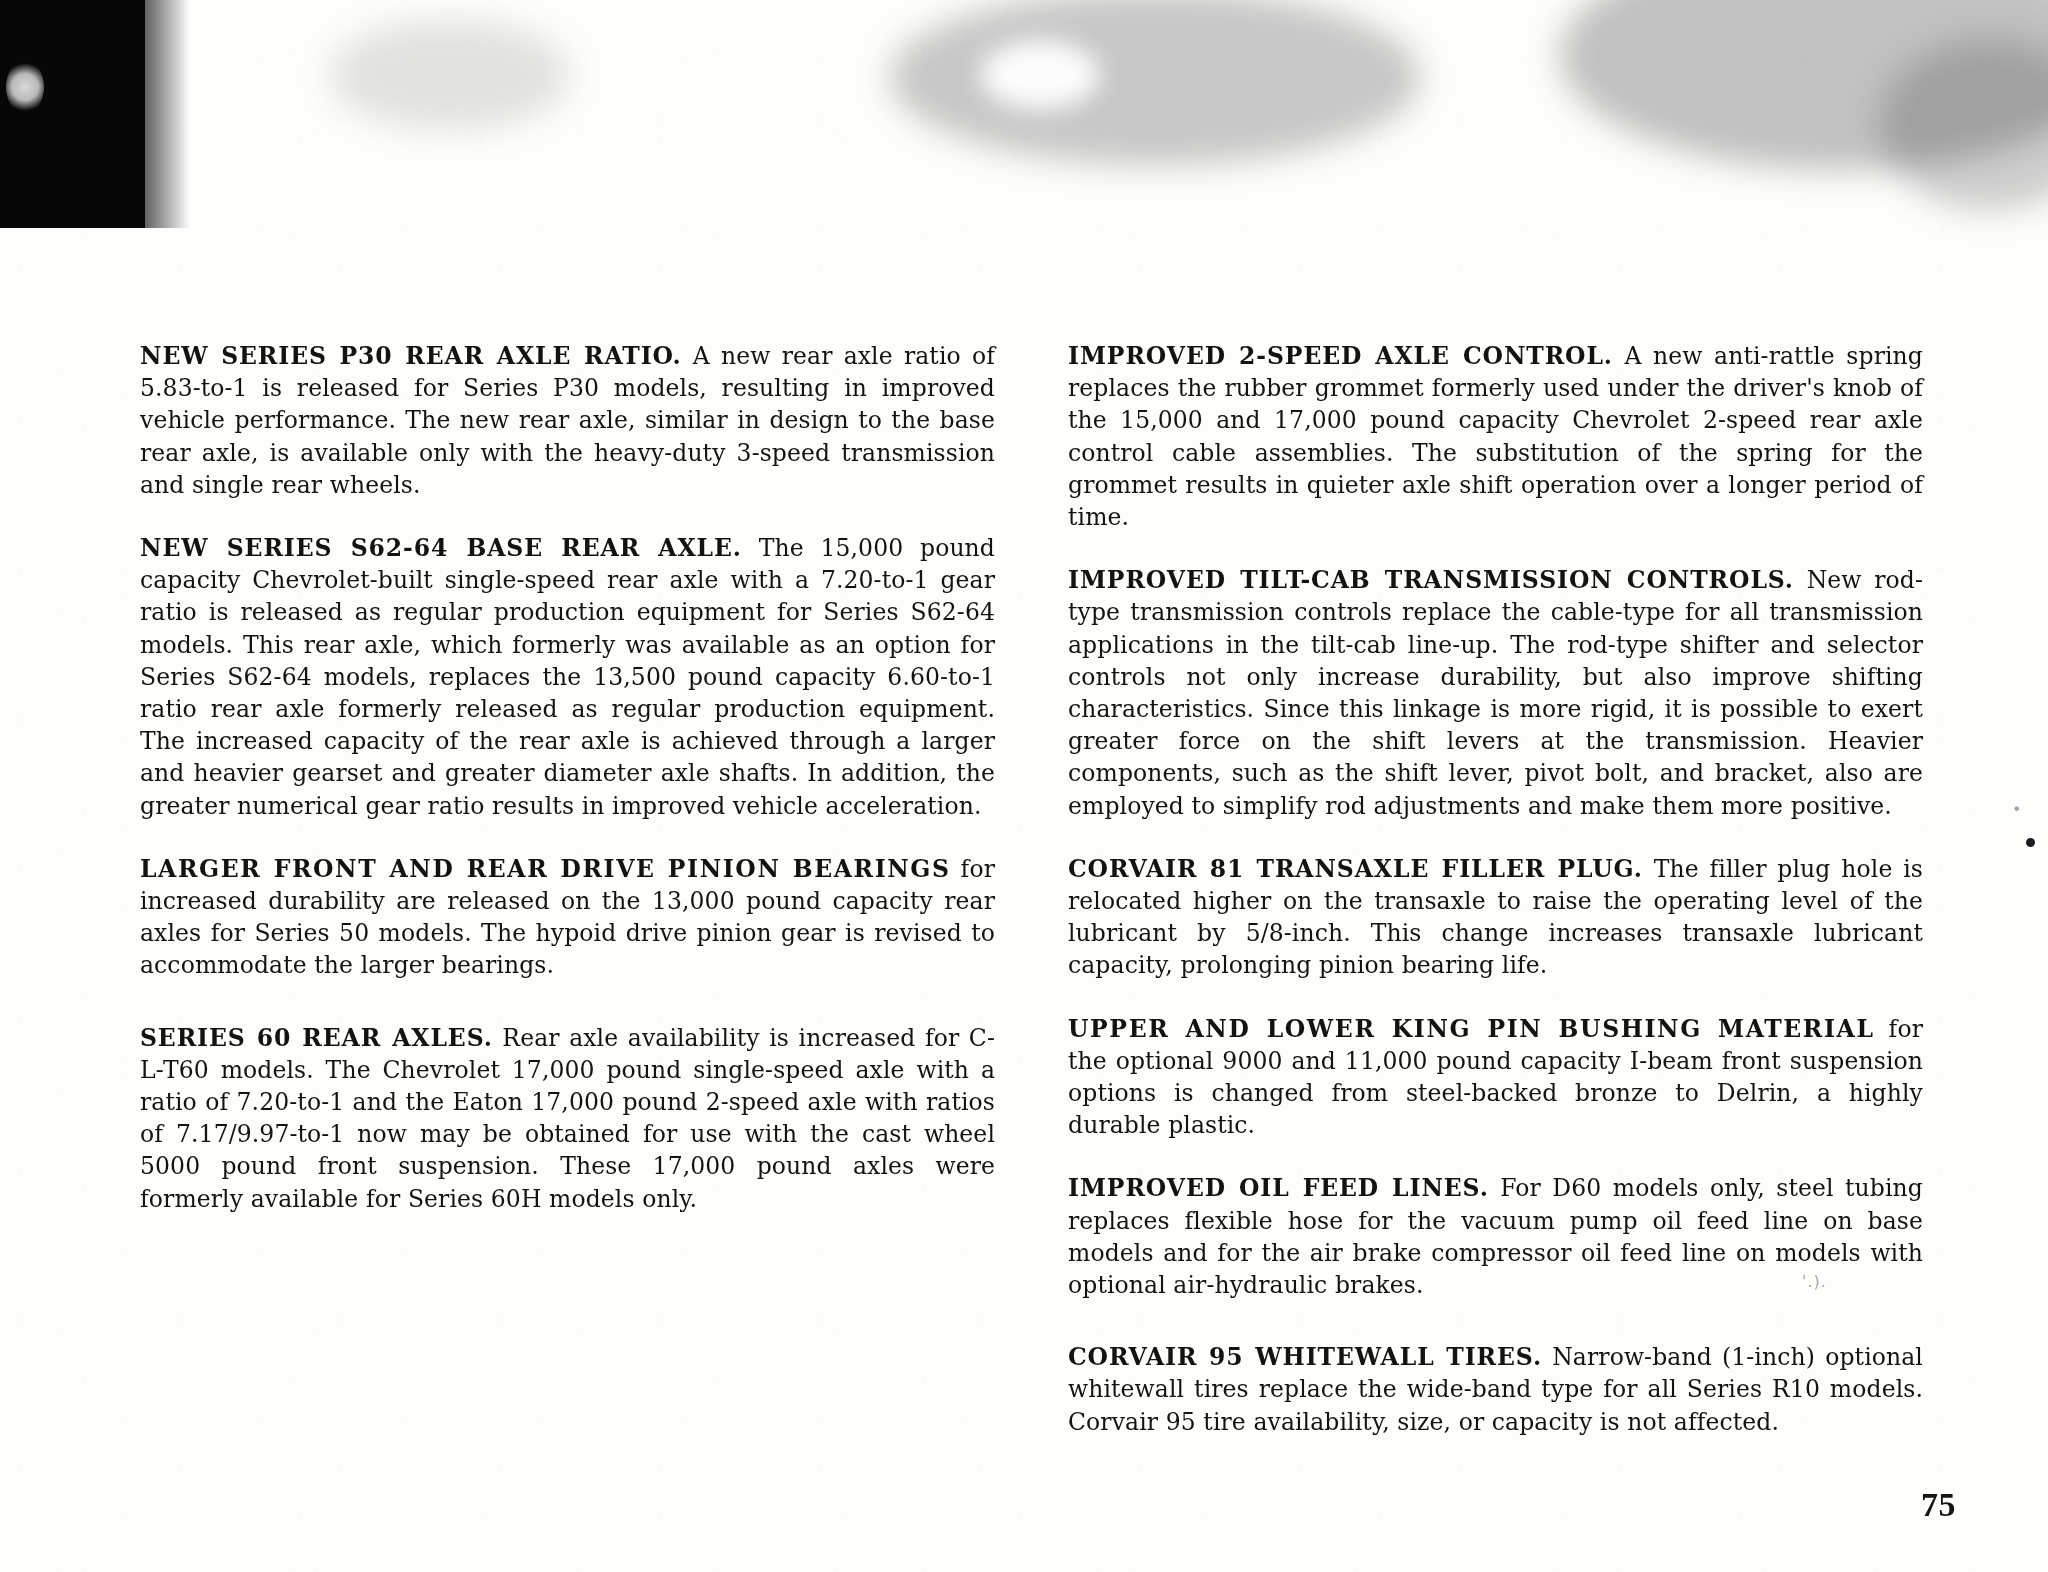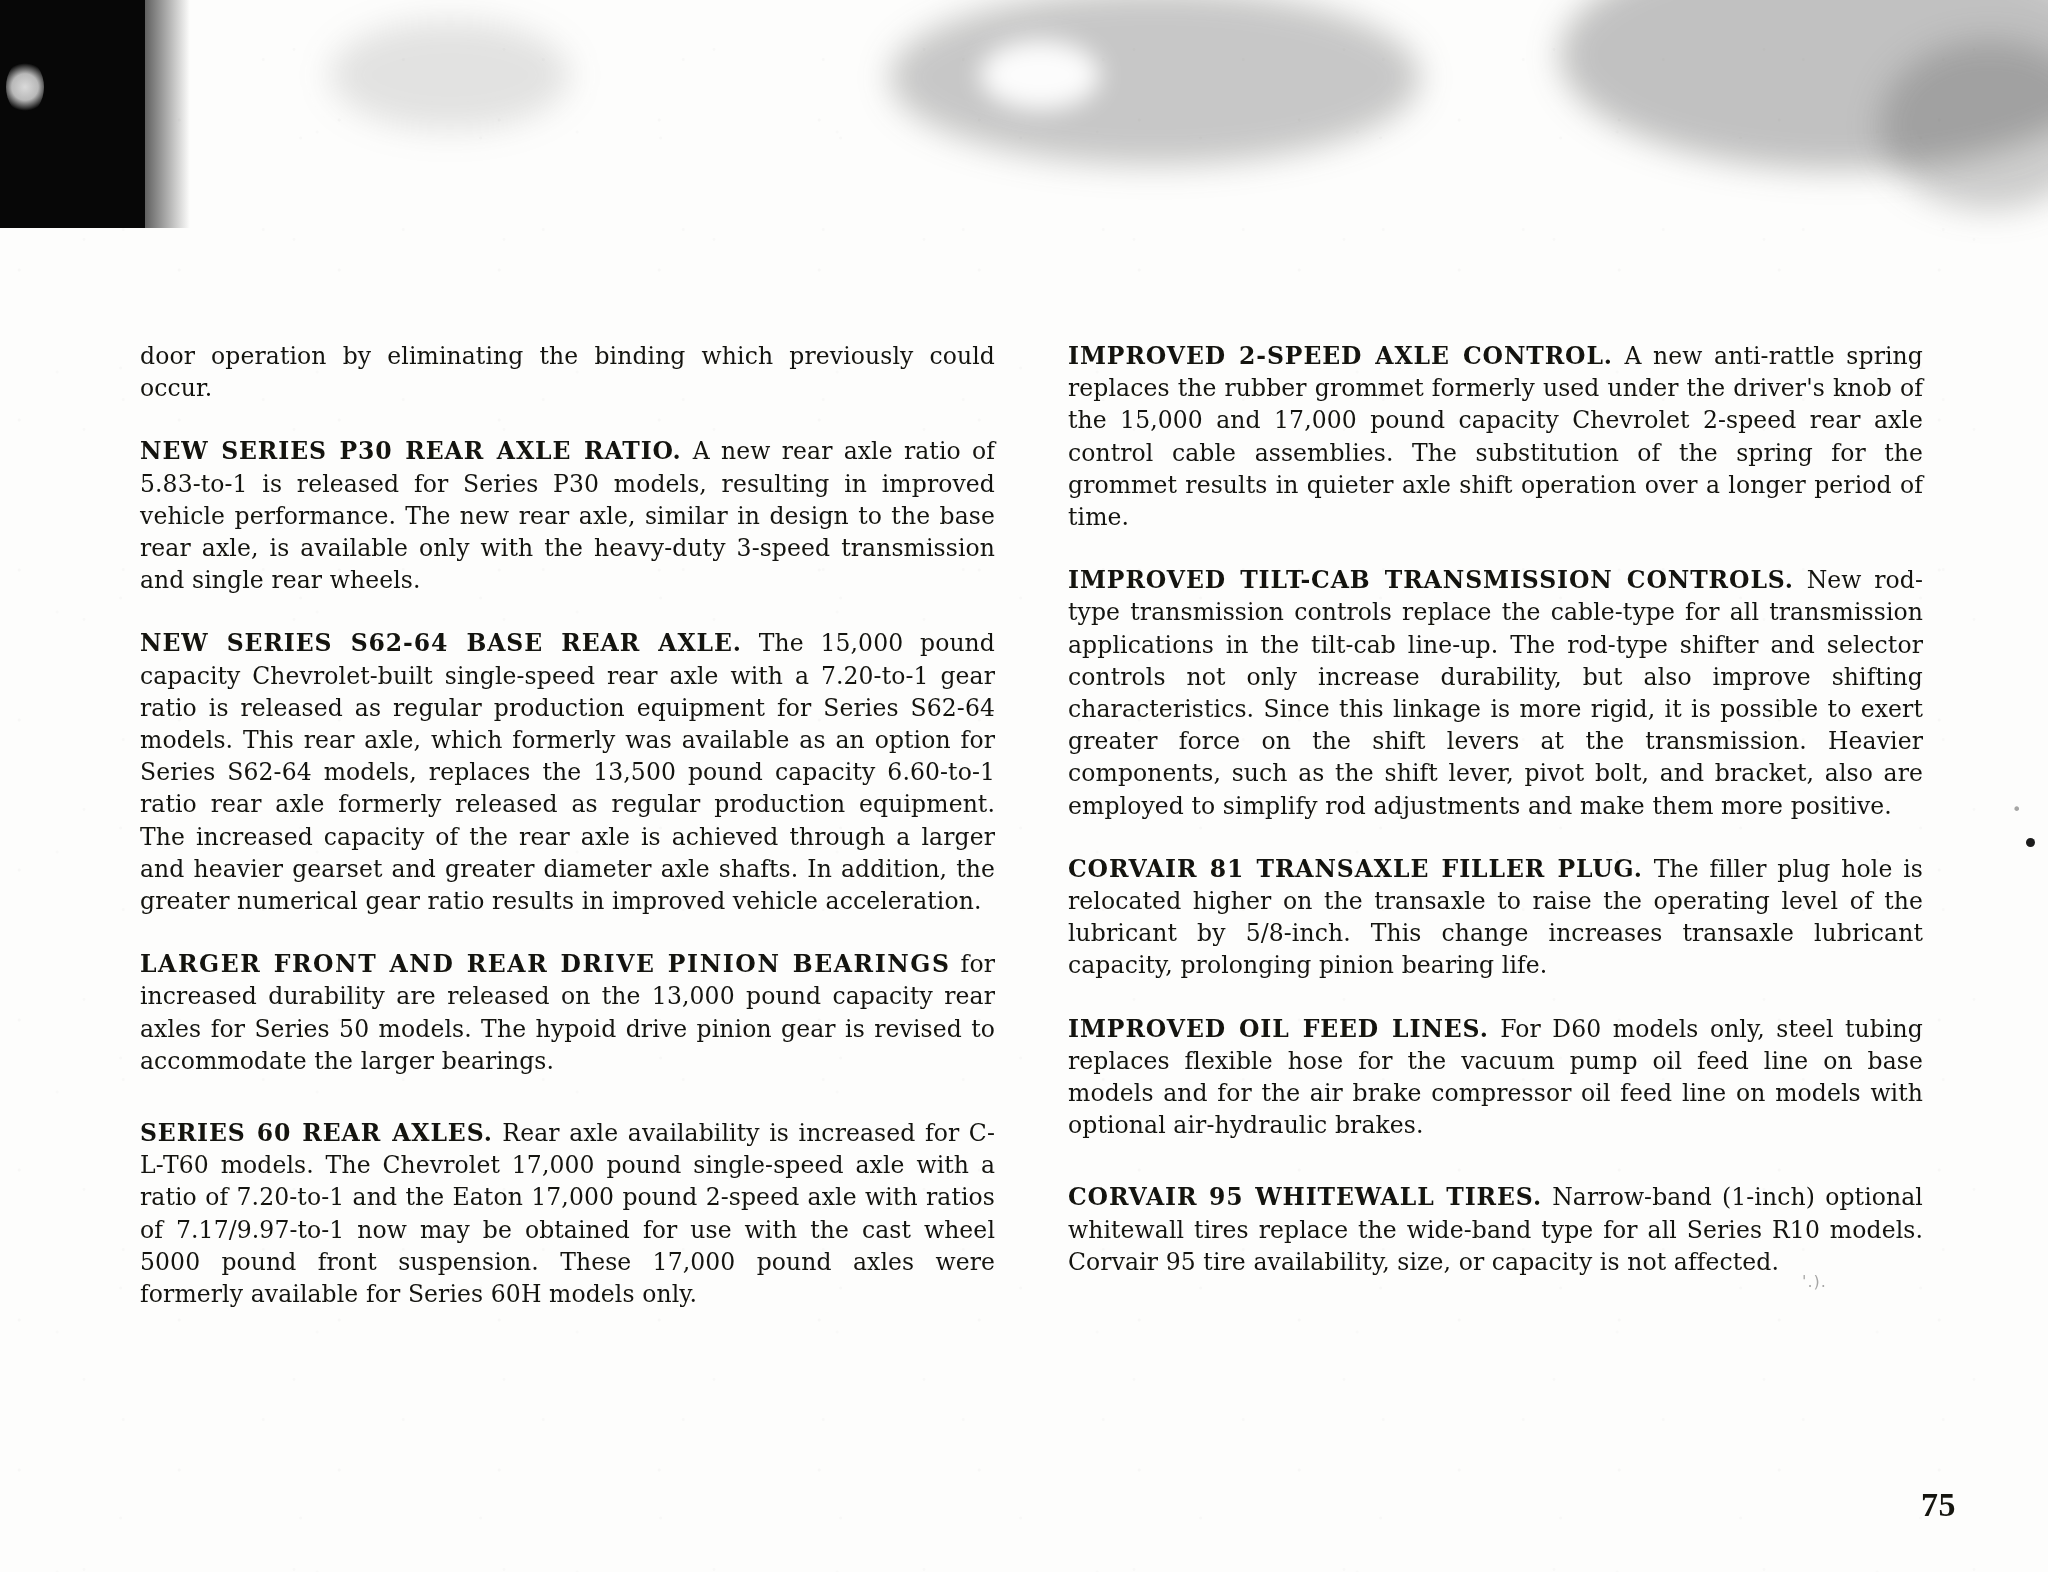--- a/index.html
+++ b/index.html
@@ -144,23 +144,20 @@
   </div>
 
   <div class="edge-dot" style="left:2026px; top:838px; width:9px; height:9px;"></div>
   <div class="faint-mark" style="left:2012px; top:800px;">•</div>
   <div class="faint-mark" style="left:1802px; top:1272px;">'.).</div>
 
   <div class="columns">
 
     <div class="col col-left">
 
-      <p class="para">
-        <span>door operation by eliminating the binding which previously could occur.</span>
-      </p>
 
       <p class="para">
         <span class="lead">NEW SERIES P30 REAR AXLE RATIO.</span>
         <span>A new rear axle ratio of 5.83-to-1 is released for Series P30 models, resulting in improved vehicle performance. The new rear axle, similar in design to the base rear axle, is available only with the heavy-duty 3-speed transmission and single rear wheels.</span>
       </p>
 
 
       <p class="para">
         <span class="lead">NEW SERIES S62-64 BASE REAR AXLE.</span>
         <span>The 15,000 pound capacity Chevrolet-built single-speed rear axle with a 7.20-to-1 gear ratio is released as regular production equipment for Series S62-64 models. This rear axle, which formerly was available as an option for Series S62-64 models, replaces the 13,500 pound capacity 6.60-to-1 ratio rear axle formerly released as regular production equipment. The increased capacity of the rear axle is achieved through a larger and heavier gearset and greater diameter axle shafts. In addition, the greater numerical gear ratio results in improved vehicle acceleration.</span>
@@ -188,20 +185,24 @@
       <p class="para">
         <span class="lead">IMPROVED TILT-CAB TRANSMISSION CONTROLS.</span>
         <span>New rod-type transmission controls replace the cable-type for all transmission applications in the tilt-cab line-up. The rod-type shifter and selector controls not only increase durability, but also improve shifting characteristics. Since this linkage is more rigid, it is possible to exert greater force on the shift levers at the transmission. Heavier components, such as the shift lever, pivot bolt, and bracket, also are employed to simplify rod adjustments and make them more positive.</span>
       </p>
 
       <p class="para">
         <span class="lead">CORVAIR 81 TRANSAXLE FILLER PLUG.</span>
         <span>The filler plug hole is relocated higher on the transaxle to raise the operating level of the lubricant by 5/8-inch. This change increases transaxle lubricant capacity, prolonging pinion bearing life.</span>
       </p>
 
+      <p class="para">
+        <span class="lead-wide">UPPER AND LOWER KING PIN BUSHING MATERIAL</span>
+        <span>for the optional 9000 and 11,000 pound capacity I-beam front suspension options is changed from steel-backed bronze to Delrin, a highly durable plastic.</span>
+      </p>
 
       <p class="para">
         <span class="lead">IMPROVED OIL FEED LINES.</span>
         <span>For D60 models only, steel tubing replaces flexible hose for the vacuum pump oil feed line on base models and for the air brake compressor oil feed line on models with optional air-hydraulic brakes.</span>
       </p>
 
       <p class="para">
         <span class="lead">CORVAIR 95 WHITEWALL TIRES.</span>
         <span>Narrow-band (1-inch) optional whitewall tires replace the wide-band type for all Series R10 models. Corvair 95 tire availability, size, or capacity is not affected.</span>
       </p>

